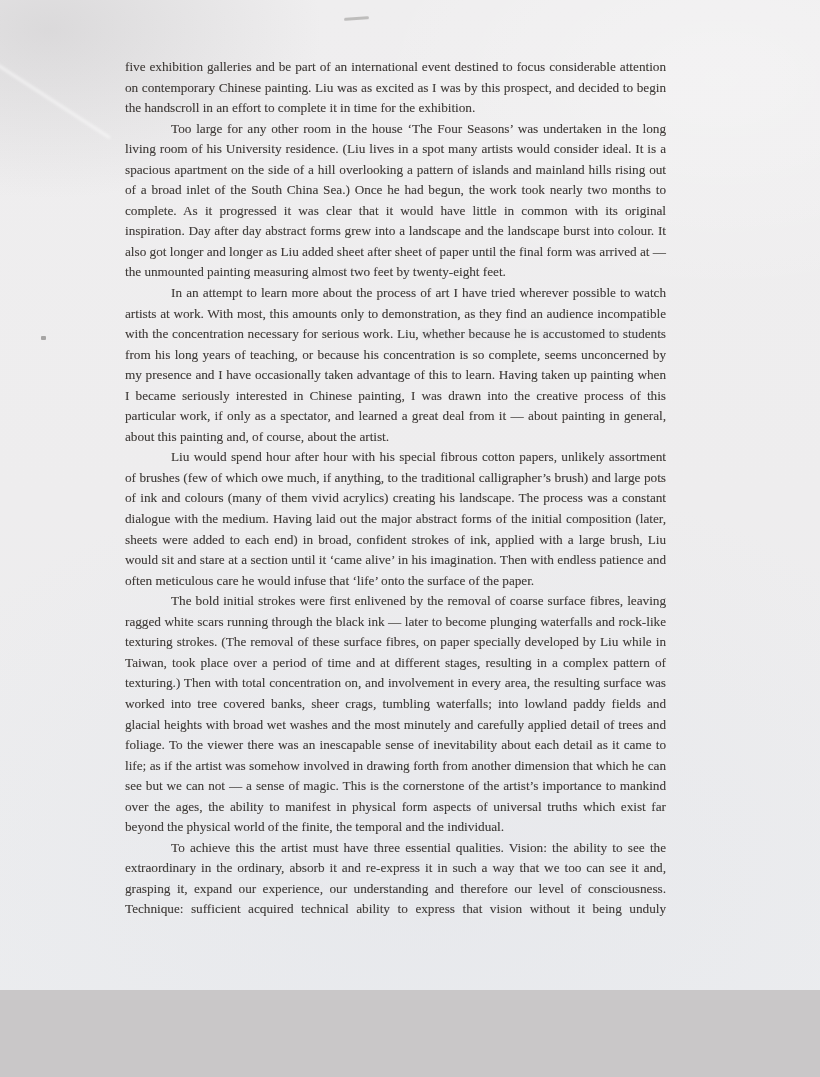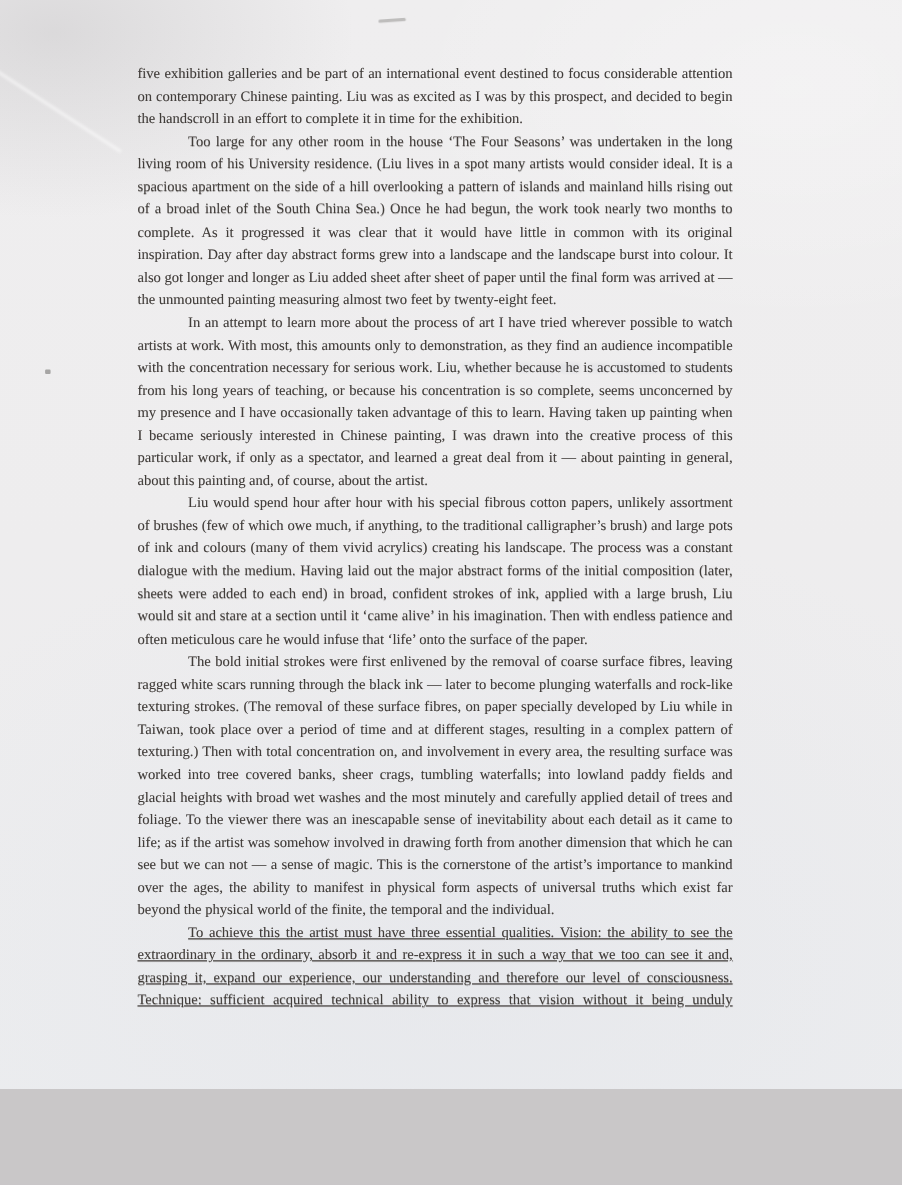--- a/index.html
+++ b/index.html
@@ -46,21 +46,21 @@
     left: 125px; top: 57px;
     width: 541px;
     color: #413d3a;
     font-size: 13.2px;
     line-height: 20.55px;
     text-align: justify;
     text-shadow: 0.2px 0.2px 0.3px rgba(65,61,58,0.35);
   }
   .text-block p { margin: 0; padding: 0; }
   .text-block p.indent { text-indent: 46px; }
-  .text-block p.runs-off { text-align-last: justify; text-decoration: underline; }
+  .text-block p.runs-off { text-align-last: justify; }
   .ghost-line {
     position: absolute;
     height: 9px;
     border-radius: 2px;
     filter: blur(1.3px);
     background: repeating-linear-gradient(90deg,
       rgba(139,150,172,0.20) 0 13px,
       rgba(139,150,172,0.04) 13px 19px,
       rgba(139,150,172,0.23) 19px 37px,
       rgba(139,150,172,0.03) 37px 45px,

